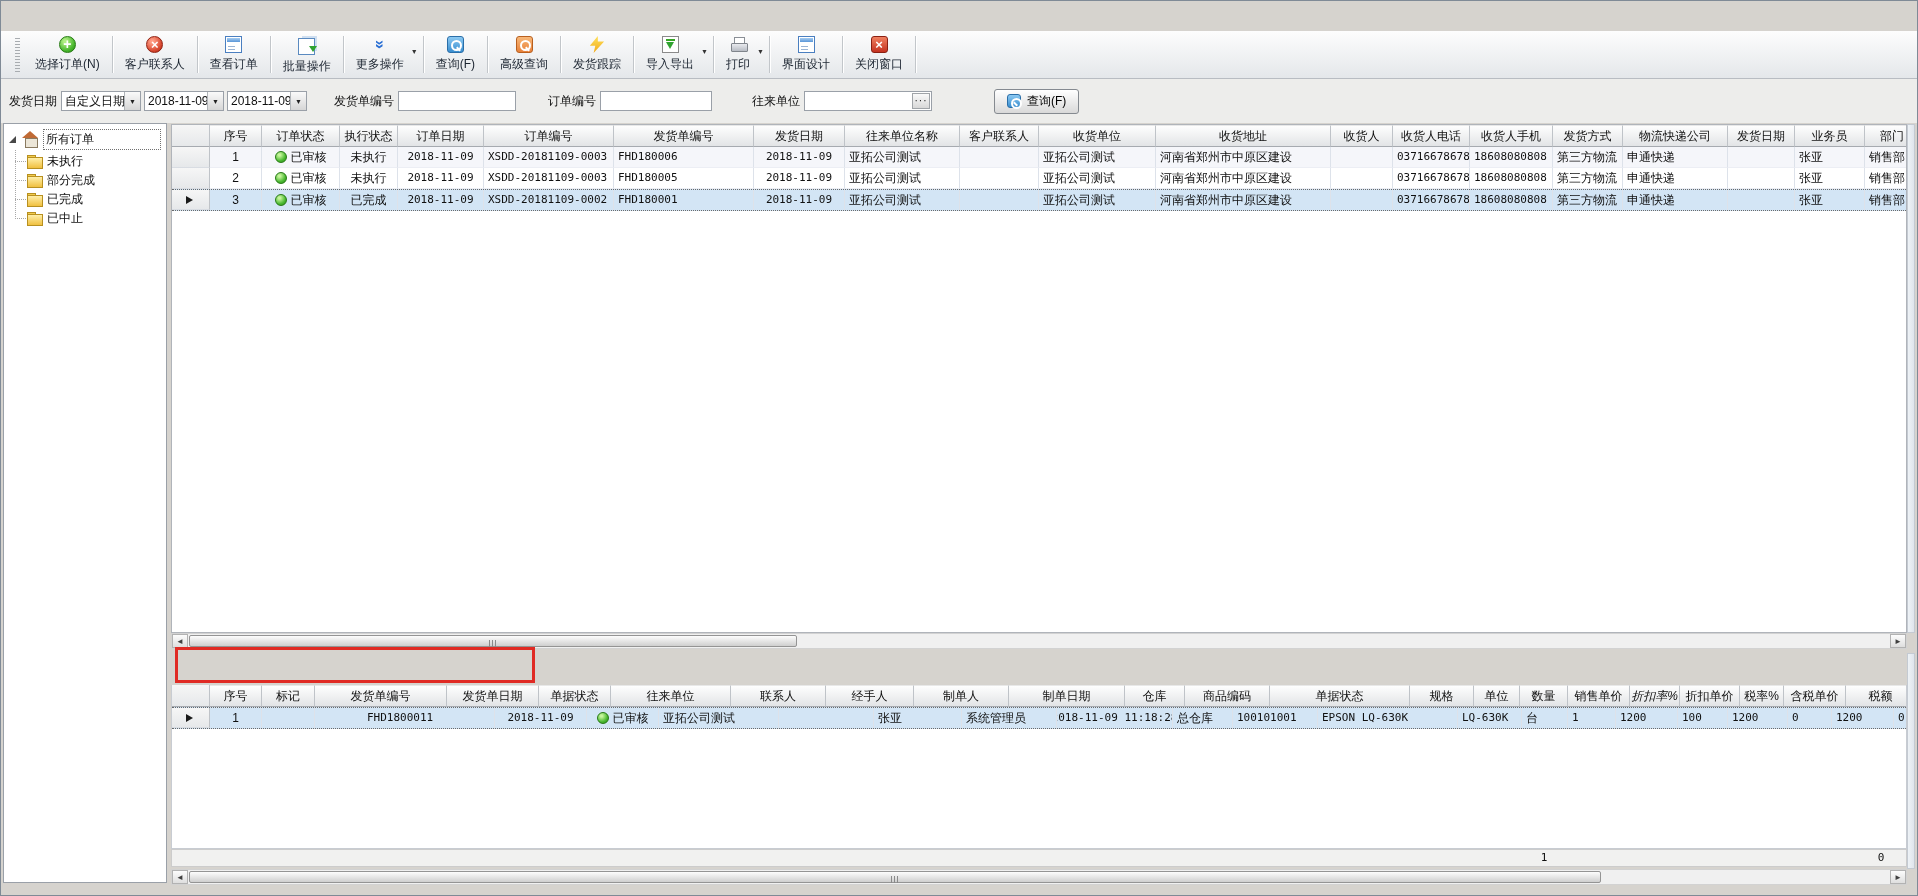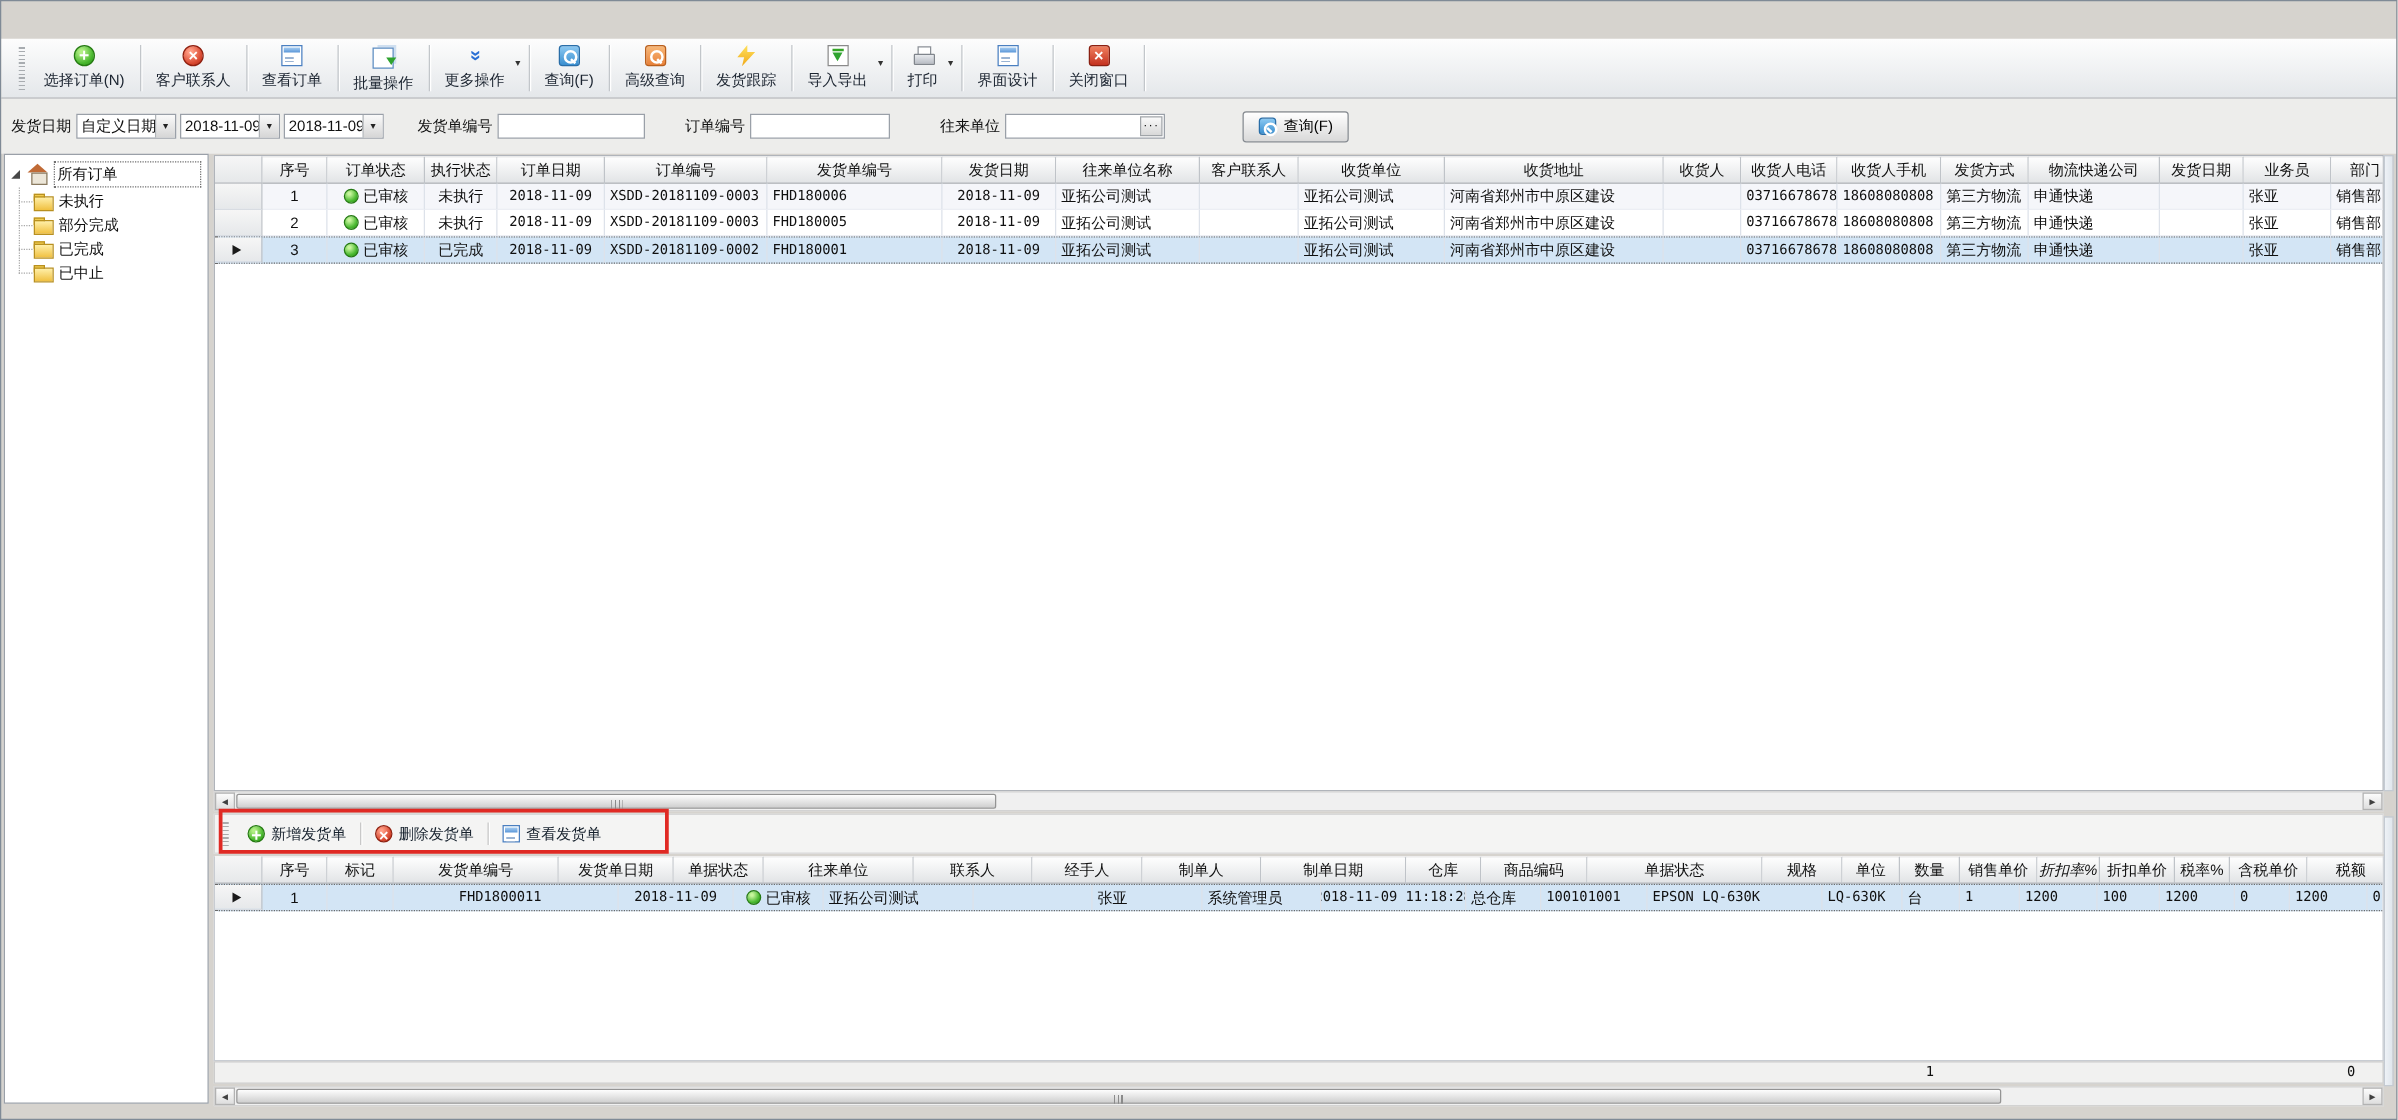--- a/index.html
+++ b/index.html
@@ -368,37 +368,20 @@
     <div id="main-vscroll"></div>
 
     <div id="main-hscroll" class="hscroll">
       <span class="hs-btn" style="left:0">◄</span>
       <span class="hs-thumb" style="left:17px; width:608px">
           <span class="hs-grip"></span>
         </span>
       <span class="hs-btn" style="right:0">►</span>
     </div>
 
-    <div id="detail-toolbar">
-      <div class="dt-grip"></div>
-    <div class="dbtn">
-          <span class="icon small ic-circle-green"></span>
-          <span>新增发货单</span>
-        </div>
-        <div class="dt-sep"></div>
-        <div class="dbtn">
-          <span class="icon small ic-circle-red"></span>
-          <span>删除发货单</span>
-        </div>
-        <div class="dt-sep"></div>
-        <div class="dbtn">
-          <span class="icon small ic-form"></span>
-          <span>查看发货单</span>
-        </div>
-      </div>
     <div id="red-annotation"></div>
 
     <div id="detail-grid">
         <div class="grid-header">
           <div class="ind-cell"></div>
           <div class="hcell" style="width: 52px;">序号</div>
           <div class="hcell" style="width: 53px;">标记</div>
           <div class="hcell" style="width: 132px;">发货单编号</div>
           <div class="hcell" style="width: 92px;">发货单日期</div>
           <div class="hcell" style="width: 72px;">单据状态</div>

